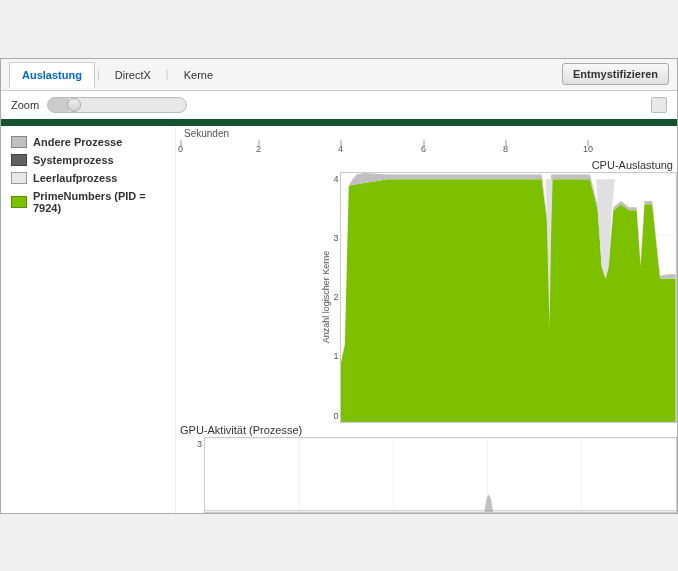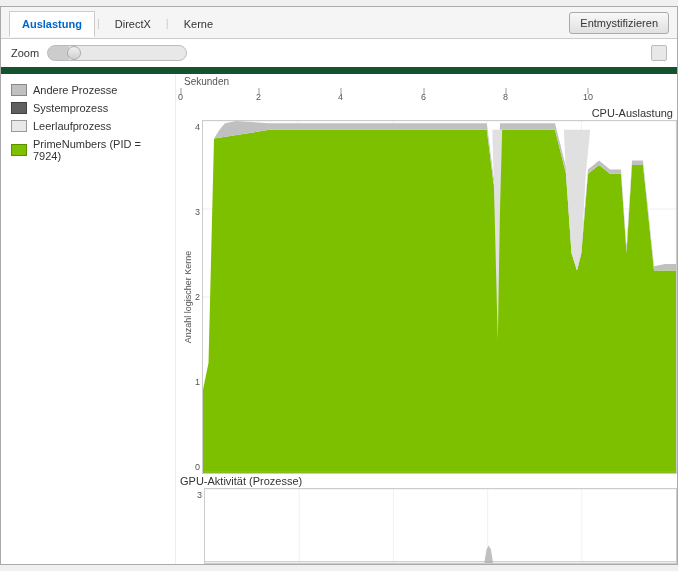--- a/index.html
+++ b/index.html
@@ -7,21 +7,21 @@
       font-family: 'Segoe UI', Tahoma, Geneva, Verdana, sans-serif;
       font-size: 11px;
       background: #f0f0f0;
       display: flex;
       justify-content: center;
       align-items: center;
       min-height: 100vh;
     }
     .window {
       width: 678px;
-      height: 559px;
+      height: 456px;
       background: #fff;
       border: 1px solid #aaa;
       display: flex;
       flex-direction: column;
       overflow: hidden;
     }
     .tab-bar {
       display: flex;
       align-items: center;
       border-bottom: 1px solid #ccc;
@@ -51,20 +51,21 @@
     }
     .entmystifizieren-btn {
       margin-left: auto;
       padding: 4px 10px;
       font-size: 11px;
       background: linear-gradient(to bottom, #f8f8f8, #e0e0e0);
       border: 1px solid #aaa;
       border-radius: 3px;
       cursor: pointer;
       color: #333;
+      font-weight: bold;
     }
     .zoom-row {
       display: flex;
       align-items: center;
       padding: 6px 10px;
       gap: 8px;
       border-bottom: 7px solid #14532d;
     }
     .zoom-label {
       font-size: 11px;
@@ -112,20 +113,21 @@
       flex-direction: column;
       gap: 6px;
       border-right: 1px solid #eee;
     }
     .legend-item {
       display: flex;
       align-items: center;
       gap: 6px;
       font-size: 11px;
       color: #333;
+      font-weight: bold;
     }
     .legend-color {
       width: 16px;
       height: 12px;
       border: 1px solid #999;
       flex-shrink: 0;
     }
     .charts-container {
       flex: 1;
       display: flex;

